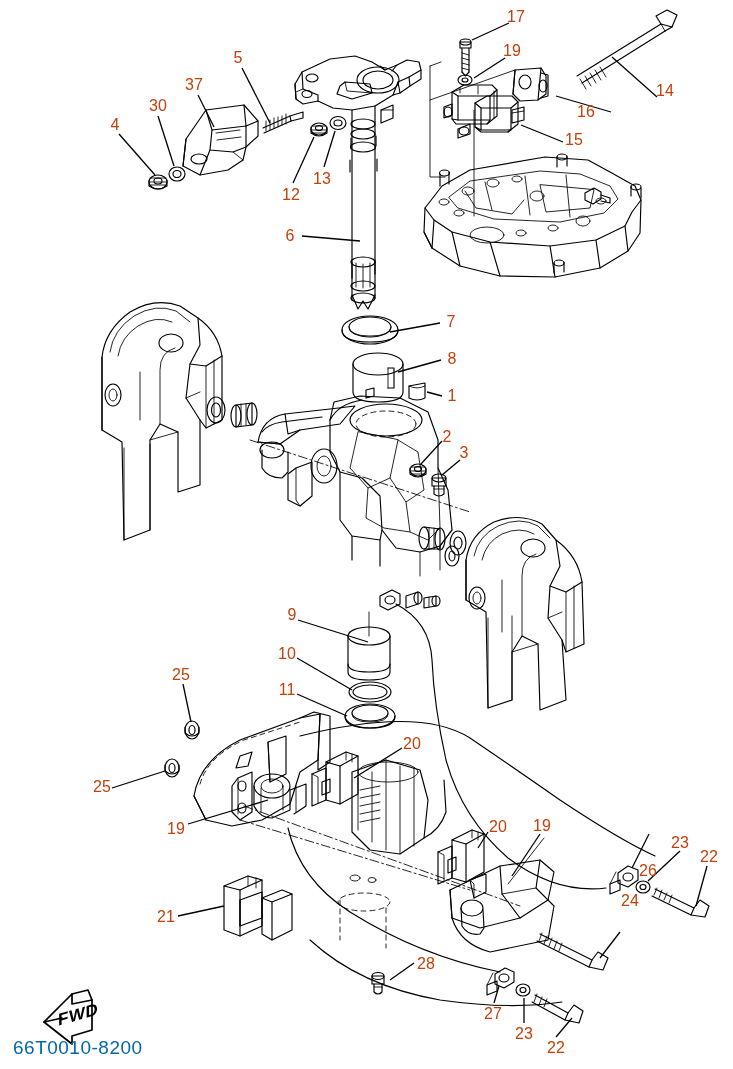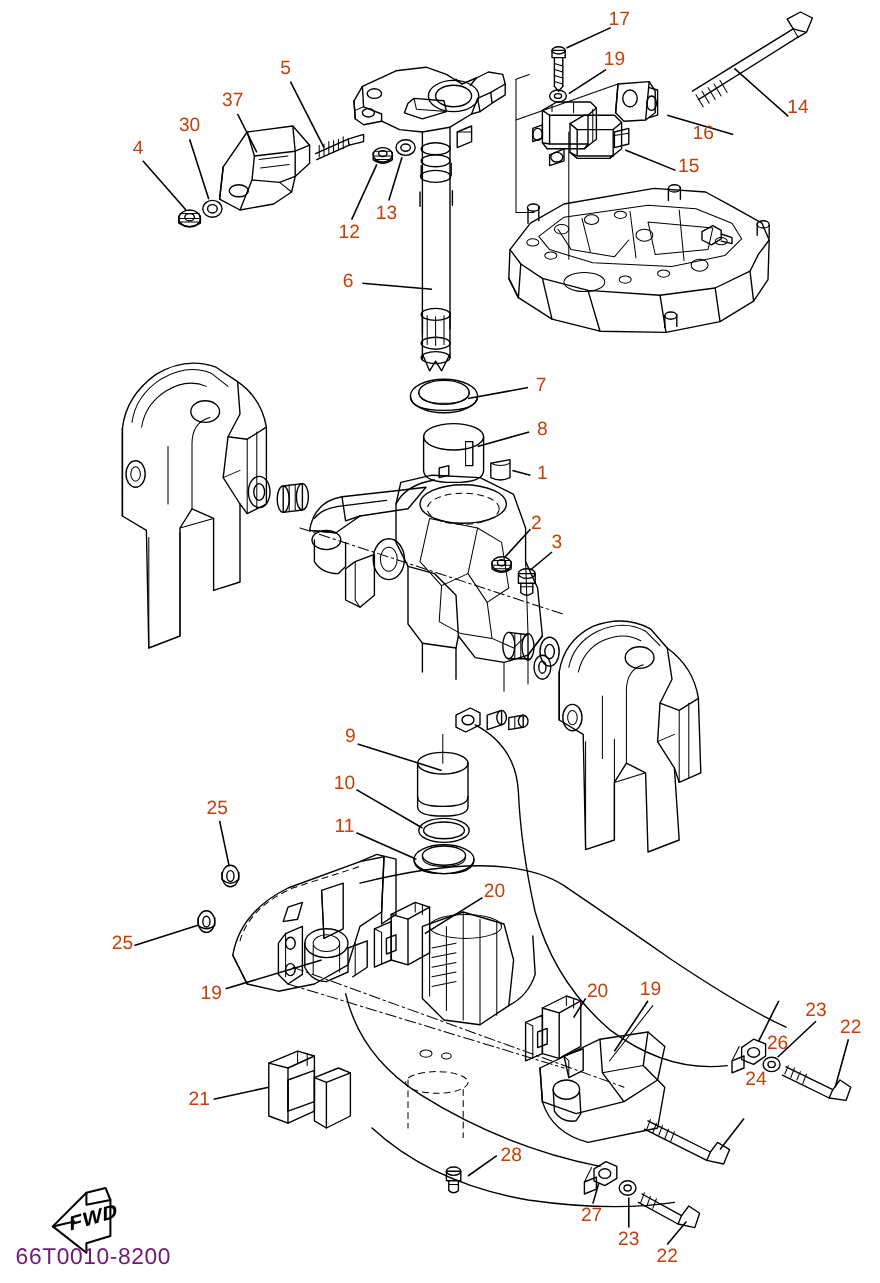--- a/index.html
+++ b/index.html
@@ -21,21 +21,21 @@
     letter-spacing:0px;
     transform:translate(-50%,-50%);
     user-select:none;
   }
   #partno{
     position:absolute;
     left:13px;top:1037px;
     font-family:"Liberation Sans", sans-serif;
     font-size:19px;
     letter-spacing:0.5px;
-    color:#701a75;
+    color:#0369a1;
   }
   #fwdwrap{position:absolute;left:40px;top:995px;width:80px;height:45px;}
   .lead{stroke:#000;stroke-width:1.3;fill:none;}
   .ln{stroke:#000;fill:none;stroke-width:1.15;stroke-linejoin:round;stroke-linecap:round;}
   .ln-t{stroke:#000;fill:none;stroke-width:0.85;stroke-linejoin:round;stroke-linecap:round;}
   .ln-h{stroke:#000;fill:none;stroke-width:1.7;stroke-linejoin:round;stroke-linecap:round;}
   .dash{stroke-dasharray:5 4;}
   .dashdot{stroke-dasharray:9 3 2 3;}
 </style>
 </head>

